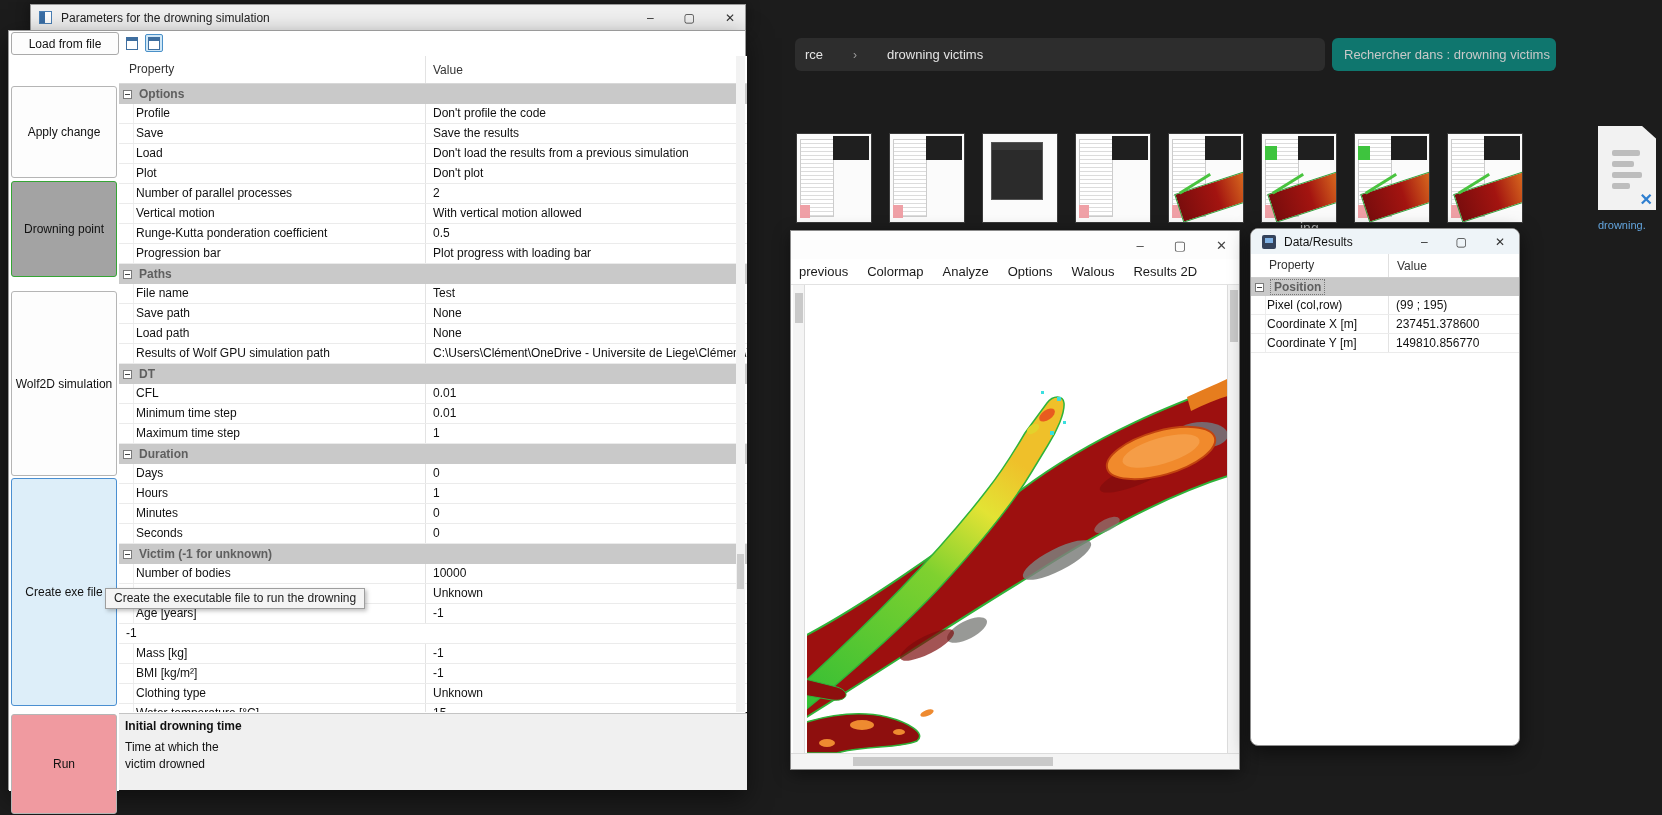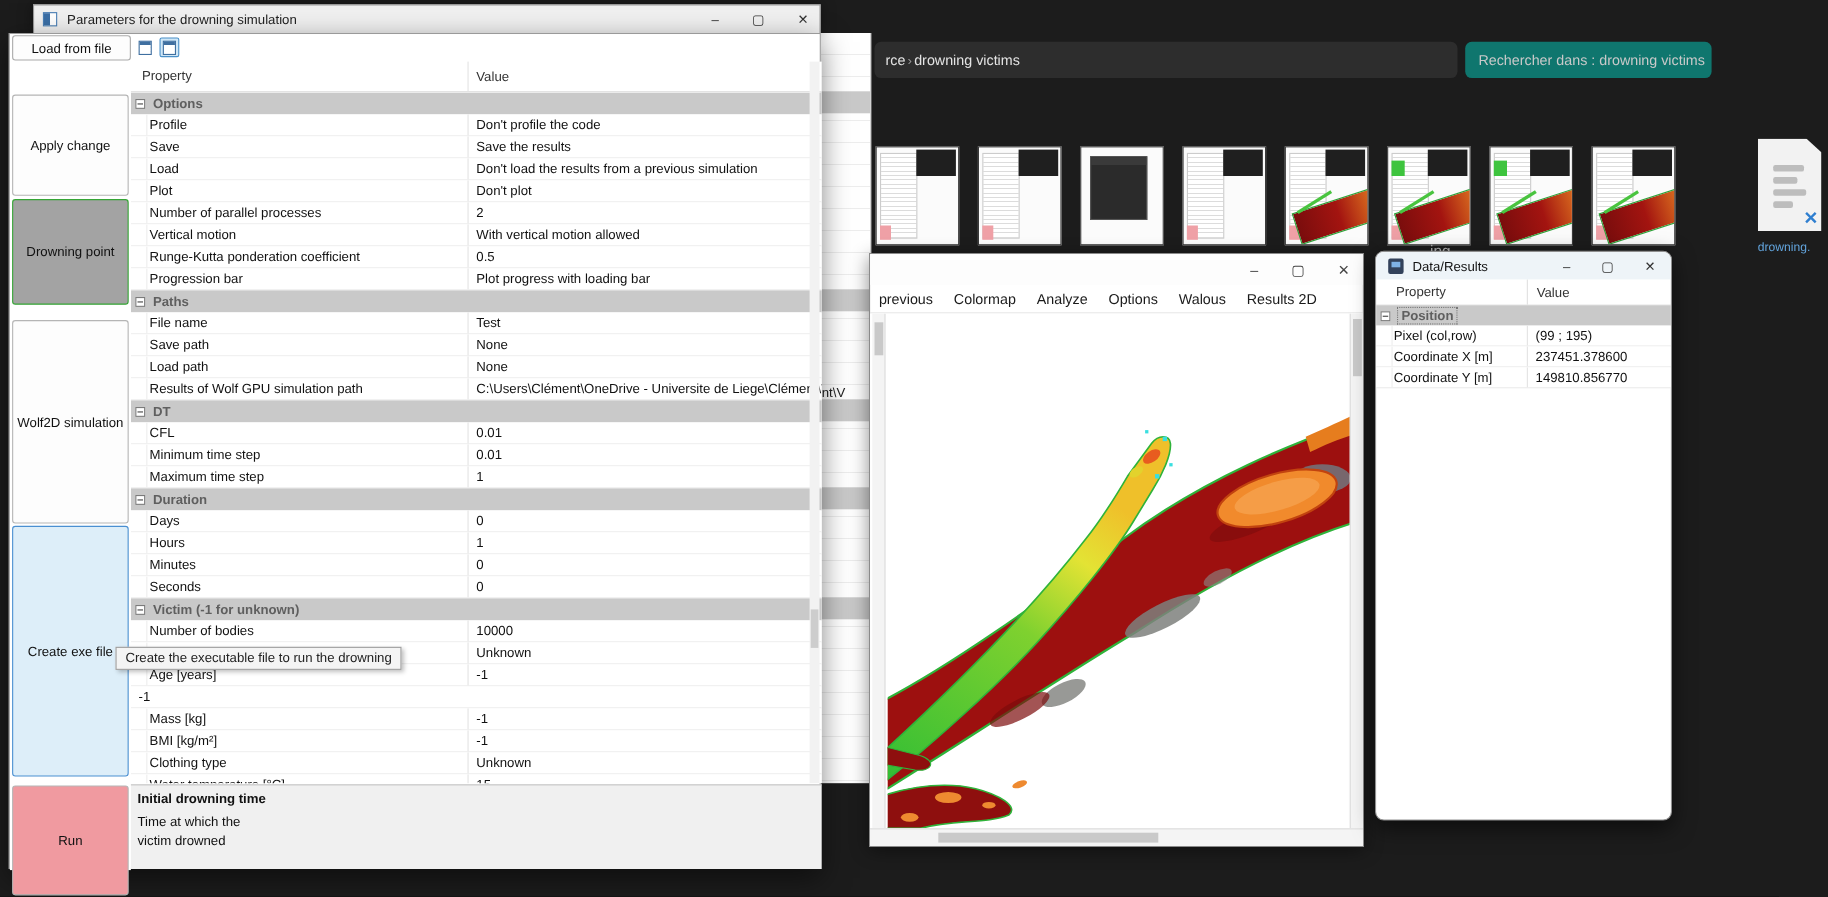--- a/index.html
+++ b/index.html
@@ -1,21 +1,21 @@
 <!DOCTYPE html>
 <html><head>
 <meta charset="utf-8">
 <style>
   *{box-sizing:border-box;margin:0;padding:0}
   html,body{background:#101010}
   body{font-family:"Liberation Sans",sans-serif}
   .screen{position:relative;width:1662px;height:815px;background:#1c1c1c;overflow:hidden}
 
   
-  .crumb-bar{position:absolute;left:795px;top:38px;width:530px;height:33px;background:#2d2d2d;border-radius:6px;display:flex;align-items:center;gap:2px;padding-left:10px;color:#e4e4e4;font-size:13px}
+  .crumb-bar{position:absolute;left:795px;top:38px;width:530px;height:33px;background:#2d2d2d;border-radius:6px;display:flex;align-items:center;gap:30px;padding-left:10px;color:#e4e4e4;font-size:13px}
   .crumb-sep{color:#9a9a9a;font-size:12px}
   .search-bar{position:absolute;left:1332px;top:38px;width:224px;height:33px;background:#0f766e;border-radius:6px;display:flex;align-items:center;padding-left:12px;color:#c9c9c9;font-size:13px;white-space:nowrap;overflow:hidden}
   .thumbs{position:absolute;left:796px;top:133px;display:flex}
   .thumb{position:relative;width:76px;height:90px;background:#fbfbfb;border:1px solid #3a3a3a;margin-right:17px;overflow:hidden;flex:none}
   .thumb .rows{position:absolute;left:3px;top:5px;bottom:5px;width:34px;background:repeating-linear-gradient(#fff 0 3px,#dcdcdc 3px 4px);border:1px solid #ccc}
   .thumb .dark-tr{position:absolute;right:2px;top:2px;width:36px;height:24px;background:#1f1f1f}
   .thumb .pink{position:absolute;left:3px;bottom:4px;width:10px;height:13px;background:#efa0a6}
   .thumb.dark .win{position:absolute;left:8px;top:8px;width:52px;height:58px;background:#2b2b2b;border:1px solid #555}
   .thumb.dark .win::before{content:'';position:absolute;left:0;top:0;right:0;height:7px;background:#3a3a3a}
   .thumb .riverimg{position:absolute;right:-8px;bottom:10px;width:74px;height:30px;background:linear-gradient(90deg,#7a0d0d,#a31410 55%,#d86a1e);transform:rotate(-18deg);border:1px solid #2fa23a}
@@ -161,29 +161,20 @@
   <div class="doc-icon">
     <div class="bar" style="top:24px;width:28px"></div>
     <div class="bar" style="top:35px;width:22px"></div>
     <div class="bar" style="top:46px;width:30px"></div>
     <div class="bar" style="top:57px;width:18px"></div>
     <span class="x">✕</span>
   </div>
   <div class="file-label">drowning.</div>
   <div class="label-frag">ing</div>
 
-  <div class="ghost">
-    <div class="lines"></div>
-    <div class="band" style="top:53px"></div>
-    <div class="band" style="top:233px"></div>
-    <div class="band" style="top:333px"></div>
-    <div class="band" style="top:413px"></div>
-    <div class="band" style="top:513px"></div>
-    <div class="frag">nt\V</div>
-  </div>
 
   <div class="map-window">
     <div class="map-title">
       <div class="map-btns">
         <span>–</span>
         <span>▢</span>
         <span>✕</span>
       </div>
     </div>
     <div class="map-menu" id="map-menu">

